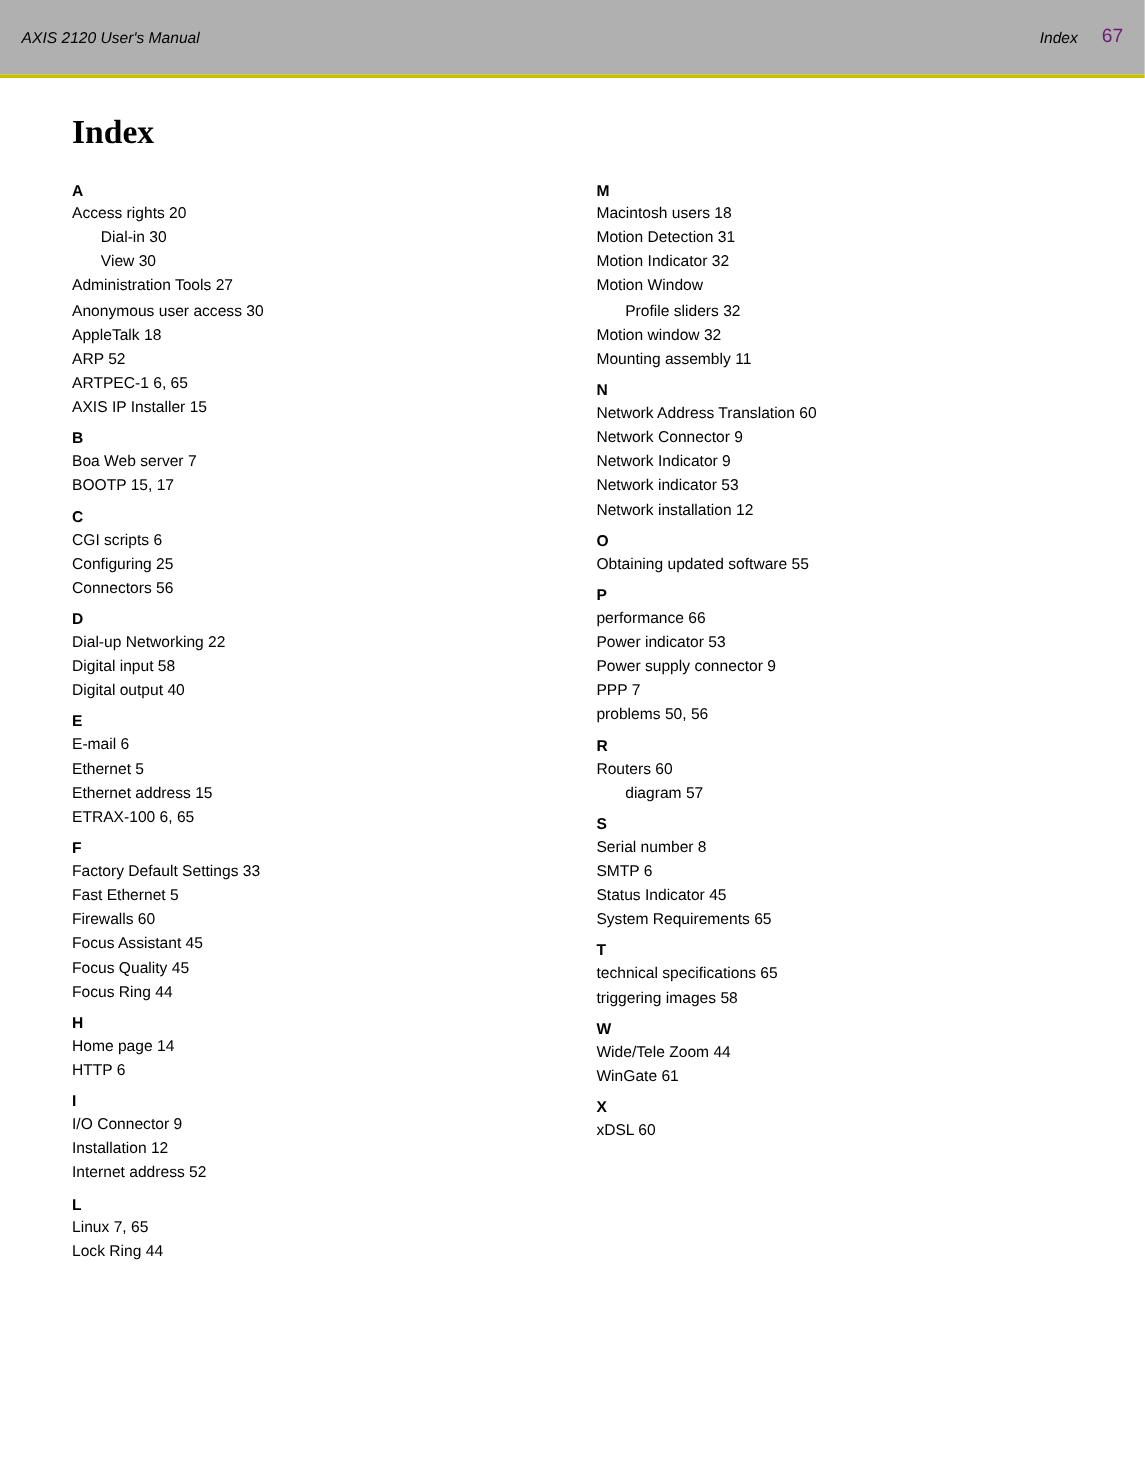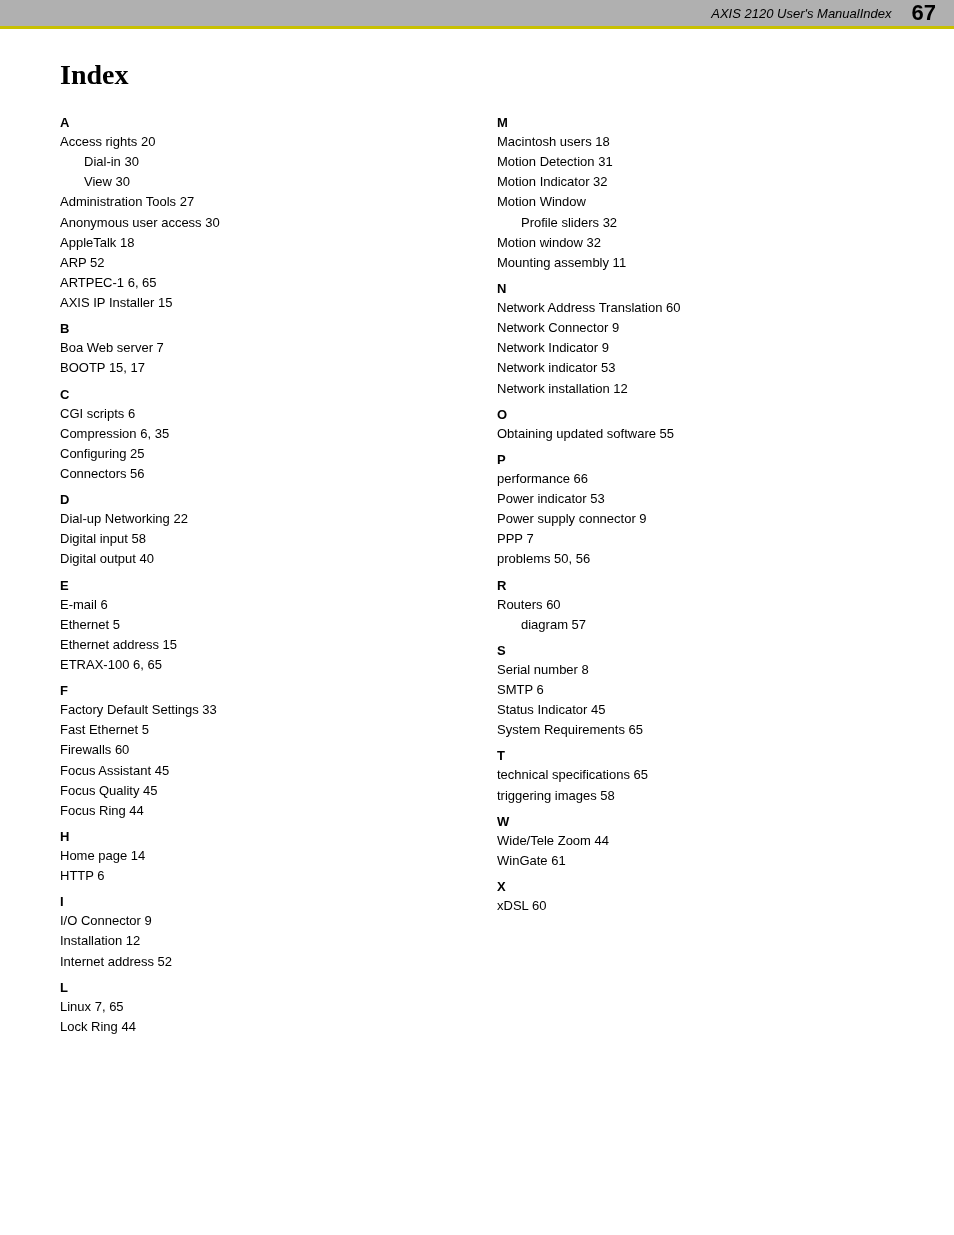--- a/index.html
+++ b/index.html
@@ -9,44 +9,44 @@
       font-size: 13px;
       color: #000;
       width: 954px;
       min-height: 1235px;
     }
 
     
     .header-bar {
       display: flex;
       align-items: center;
-      justify-content: flex-end;
+      justify-content: space-between;
       background: #b0b0b0;
-      padding: 0 18px;
+      padding: 22px 18px;
       margin-bottom: 0;
     }
     .header-title {
       font-size: 13px;
       color: #000;
       font-style: italic;
     }
     .header-right {
       display: flex;
       align-items: center;
       gap: 20px;
     }
     .header-section-label {
       font-size: 13px;
       color: #000;
       font-style: italic;
     }
     .header-page-num {
-      font-size: 22px;
-      font-weight: bold;
-      color: #000000;
+      font-size: 16px;
+      font-weight: normal;
+      color: #701a75;
     }
 
     
     .top-divider {
       height: 3px;
       background: #c8c000;
       margin: 0;
     }
 
     
@@ -128,21 +128,20 @@
           <div class="entry">AXIS IP Installer 15</div>
         </div>
         <div class="section-block">
           <div class="letter-heading">B</div>
           <div class="entry">Boa Web server 7</div>
           <div class="entry">BOOTP 15, 17</div>
         </div>
         <div class="section-block">
           <div class="letter-heading">C</div>
           <div class="entry">CGI scripts 6</div>
-          <div class="entry">Compression 6, 35</div>
           <div class="entry">Configuring 25</div>
           <div class="entry">Connectors 56</div>
         </div>
         <div class="section-block">
           <div class="letter-heading">D</div>
           <div class="entry">Dial-up Networking 22</div>
           <div class="entry">Digital input 58</div>
           <div class="entry">Digital output 40</div>
         </div>
         <div class="section-block">

